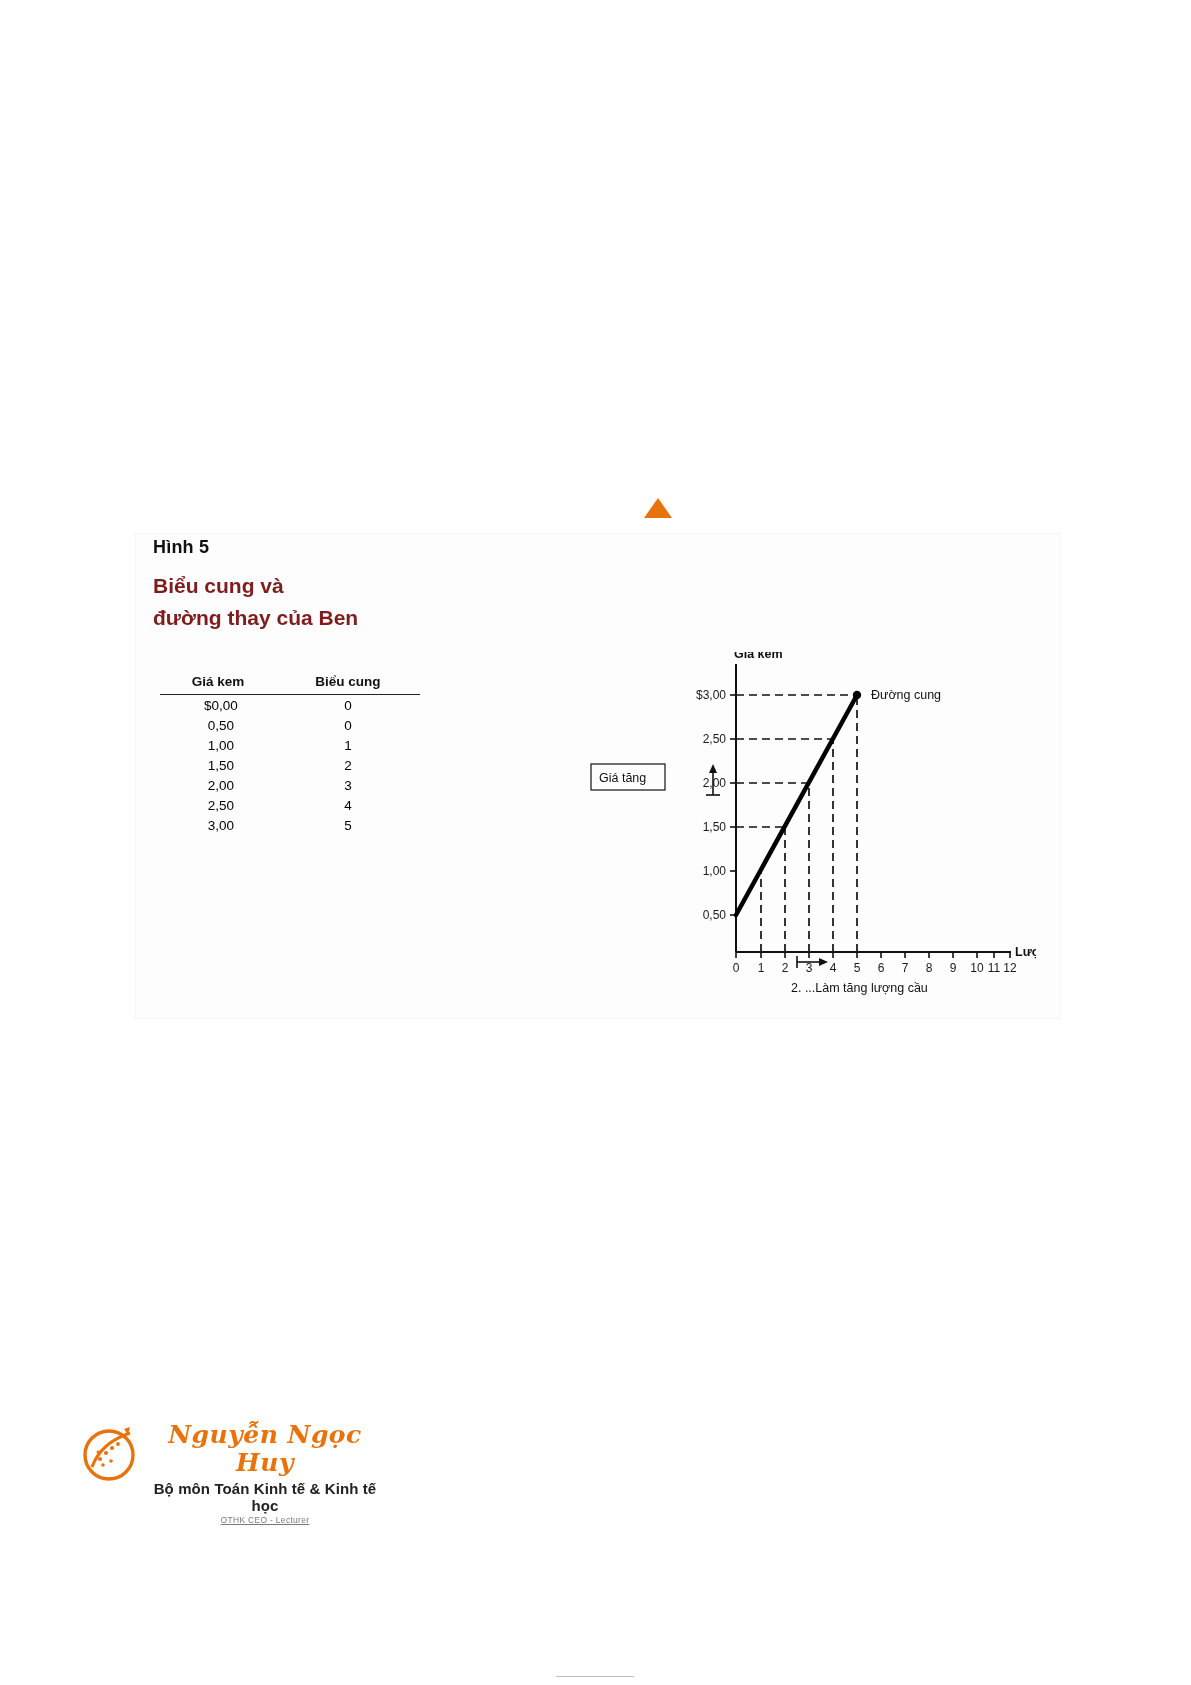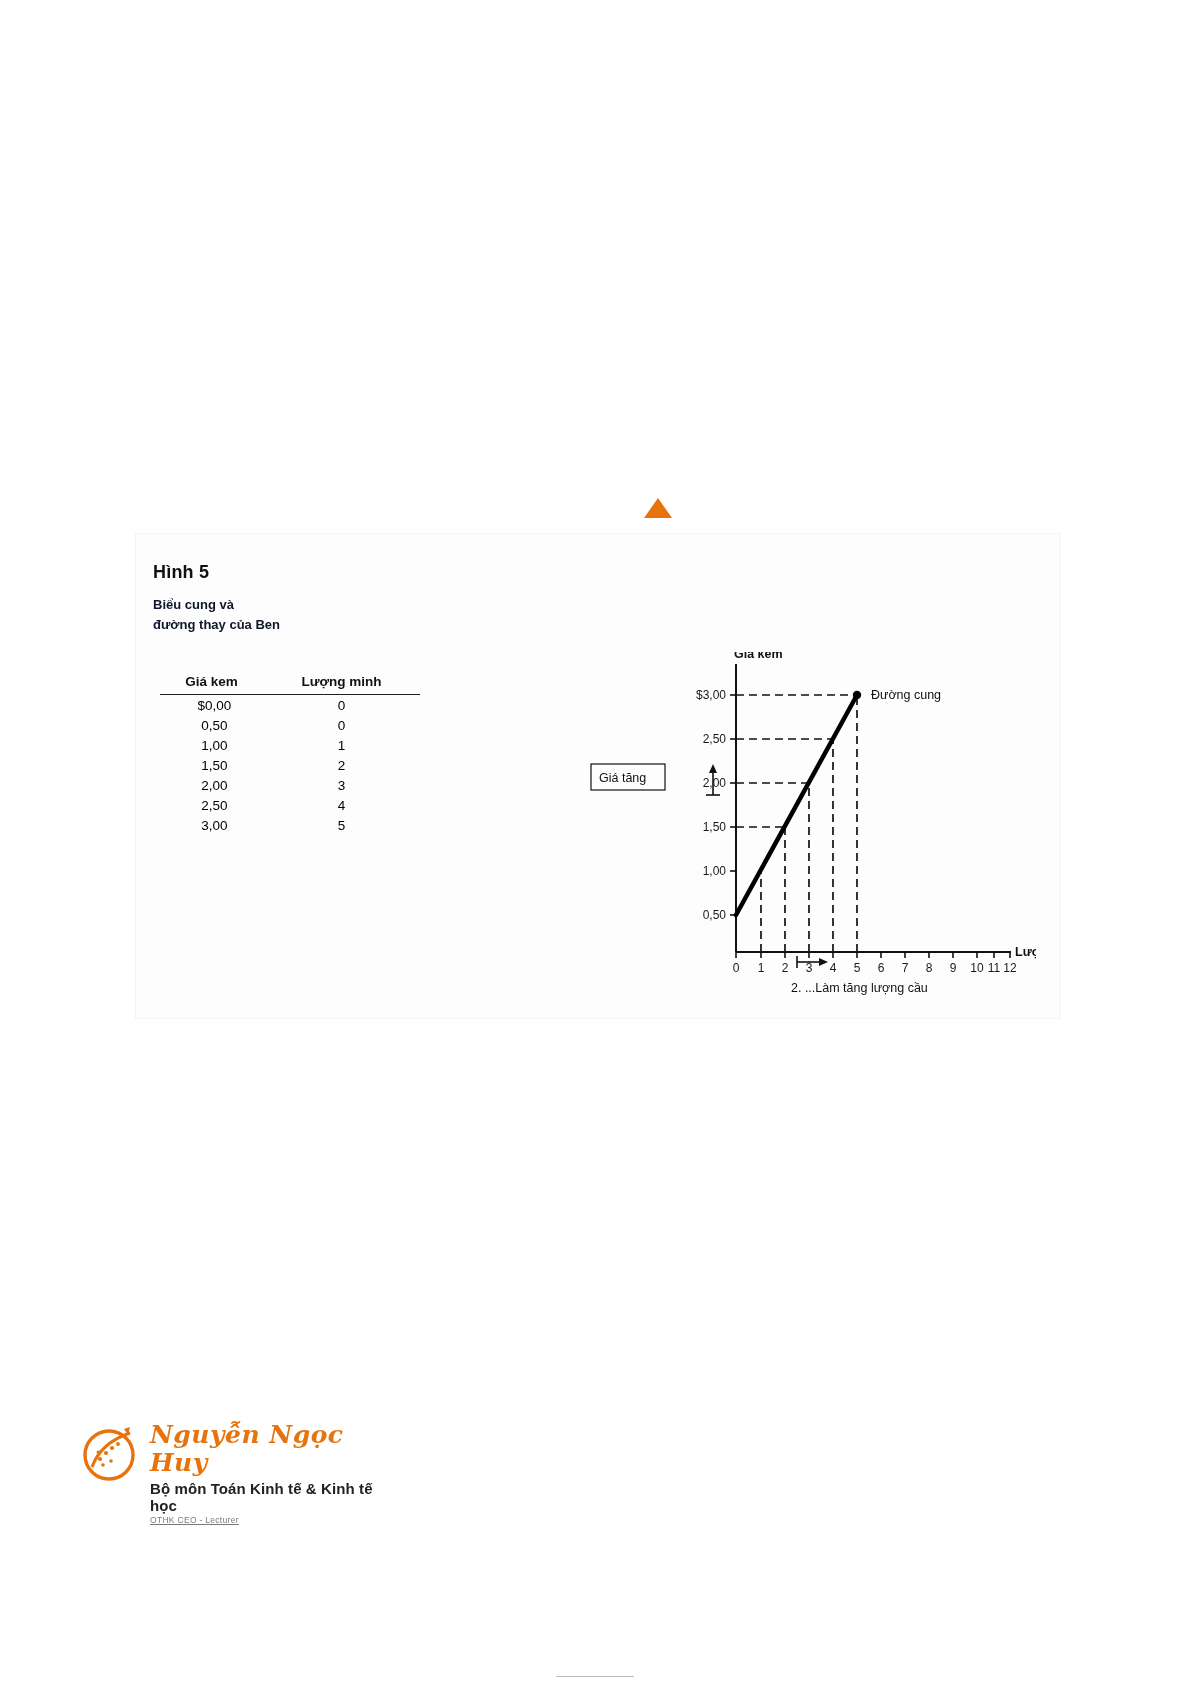--- a/index.html
+++ b/index.html
@@ -45,35 +45,35 @@
     width: 924px;
     height: 484px;
     background: #fdfdfd;
     box-shadow: 0 0 0 1px rgba(0,0,0,0.04);
   }
 
   
   #figure-title-block {
     position: absolute;
     left: 17px;
-    top: 28px;
+    top: 3px;
     width: 230px;
   }
   .fig-label {
     font-weight: bold;
     font-size: 18px;
     letter-spacing: 0.2px;
     color: #111;
     margin-bottom: 12px;
   }
   .fig-subtitle-line {
     font-weight: bold;
-    font-size: 13px;
+    font-size: 21px;
     line-height: 1.5;
-    color: #0f172a;
+    color: #7f1d1d;
   }
 
   #figure-caption {
     position: absolute;
     left: 262px;
     top: 22px;
     width: 645px;
     font-size: 14.2px;
     line-height: 1.55;
     color: #141414;
@@ -161,20 +161,21 @@
     left: 0;
     top: 4px;
     width: 66px;
     height: 66px;
   }
   #brand-text {
     position: absolute;
     left: 72px;
     top: 6px;
     width: 230px;
+    text-align: center;
   }
   .brand-name {
     font-family: "DejaVu Serif", serif;
     font-style: italic;
     font-size: 25px;
     color: #E8730C;
     font-weight: bold;
     letter-spacing: 0.5px;
     line-height: 1.1;
   }
@@ -217,21 +218,21 @@
       <div class="fig-subtitle-line">Biểu cung và</div>
       <div class="fig-subtitle-line">đường thay của Ben</div>
     </div>
 
 
     <div id="schedule-table">
       <table>
         <thead>
           <tr>
             <th>Giá kem</th>
-            <th>Lượng minh</th>
+            <th>Biểu cung</th>
           </tr>
         </thead>
         <tbody>
           <tr>
             <td class="col-price">$0,00</td>
             <td>0</td>
           </tr>
           <tr>
             <td class="col-price">0,50</td>
             <td>0</td>

